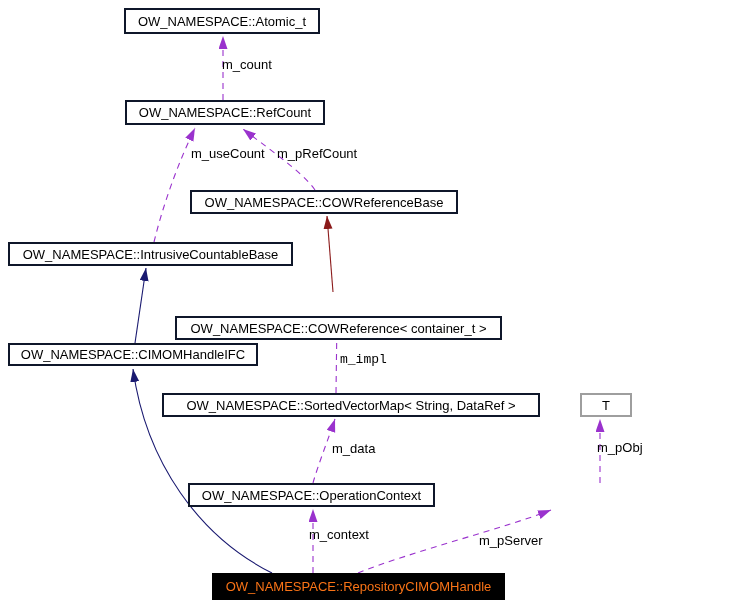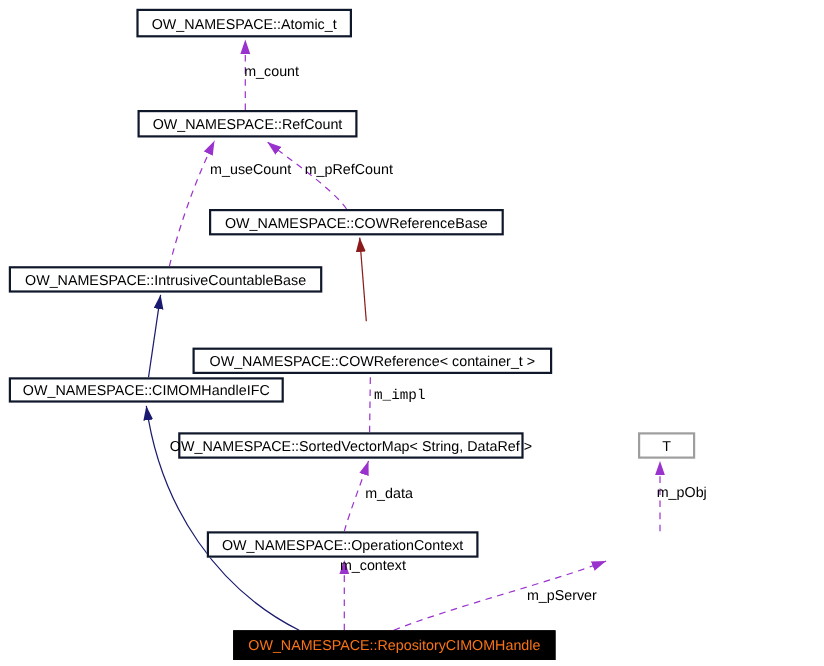--- a/index.html
+++ b/index.html
@@ -82,31 +82,31 @@
   <div class="node" style="left:125px; top:100px; width:200px; height:25px;">OW_NAMESPACE::RefCount</div>
 
   <div class="node" style="left:190px; top:190px; width:268px; height:24px;">OW_NAMESPACE::COWReferenceBase</div>
 
   <div class="node" style="left:8px; top:242px; width:285px; height:24px;text-align:right;">OW_NAMESPACE::IntrusiveCountableBase</div>
 
   <div class="node" style="left:175px; top:292px; width:327px; height:24px;margin-top:24px;">OW_NAMESPACE::COWReference&lt; container_t &gt;</div>
 
   <div class="node" style="left:8px; top:343px; width:250px; height:23px;">OW_NAMESPACE::CIMOMHandleIFC</div>
 
-  <div class="node" style="left:162px; top:393px; width:314px; height:24px;">OW_NAMESPACE::SortedVectorMap&lt; String, DataRef &gt;</div>
+  <div class="node" style="left:162px; top:393px; width:378px; height:24px;">OW_NAMESPACE::SortedVectorMap&lt; String, DataRef &gt;</div>
 
   <div class="node template-param" style="left:580px; top:393px; width:52px; height:24px;">T</div>
 
   <div class="node" style="left:188px; top:483px; width:247px; height:24px;">OW_NAMESPACE::OperationContext</div>
 
 
   <div class="node focus" style="left:165px; top:573px; width:293px; height:27px;">OW_NAMESPACE::RepositoryCIMOMHandle</div>
 
   <span class="edge-label" style="left:222px; top:57px;">m_count</span>
   <span class="edge-label" style="left:191px; top:146px;">m_useCount</span>
   <span class="edge-label" style="left:277px; top:146px;">m_pRefCount</span>
   <span class="edge-label" style="left:340px; top:352px;font-family:Liberation Mono, monospace;">m_impl</span>
   <span class="edge-label" style="left:332px; top:441px;">m_data</span>
   <span class="edge-label" style="left:597px; top:440px;">m_pObj</span>
-  <span class="edge-label" style="left:309px; top:506px;text-align:center;">m_context</span>
+  <span class="edge-label" style="left:309px; top:527px;text-align:center;">m_context</span>
   <span class="edge-label" style="left:479px; top:533px;">m_pServer</span>
 
 </div>
 
 </body></html>

